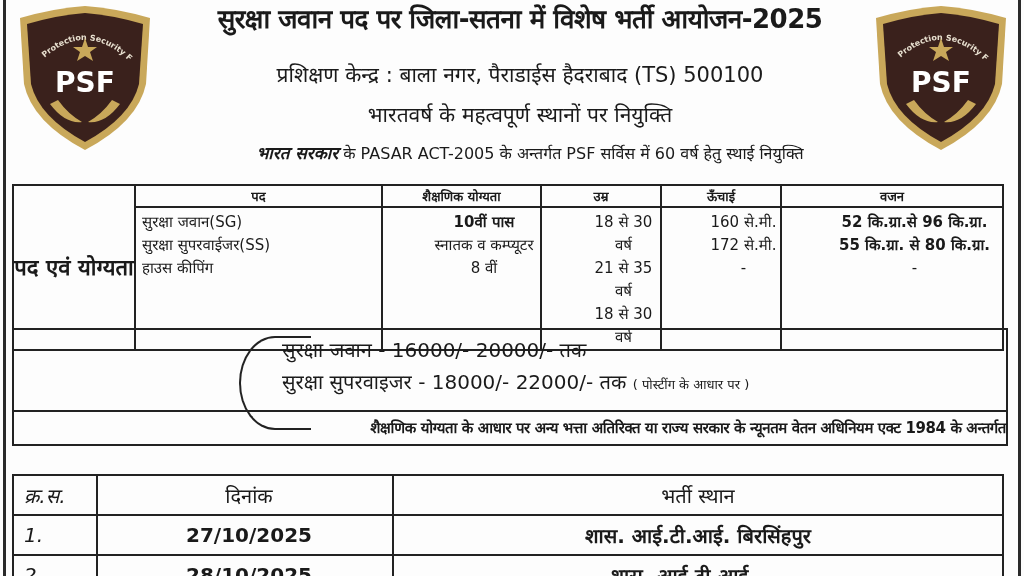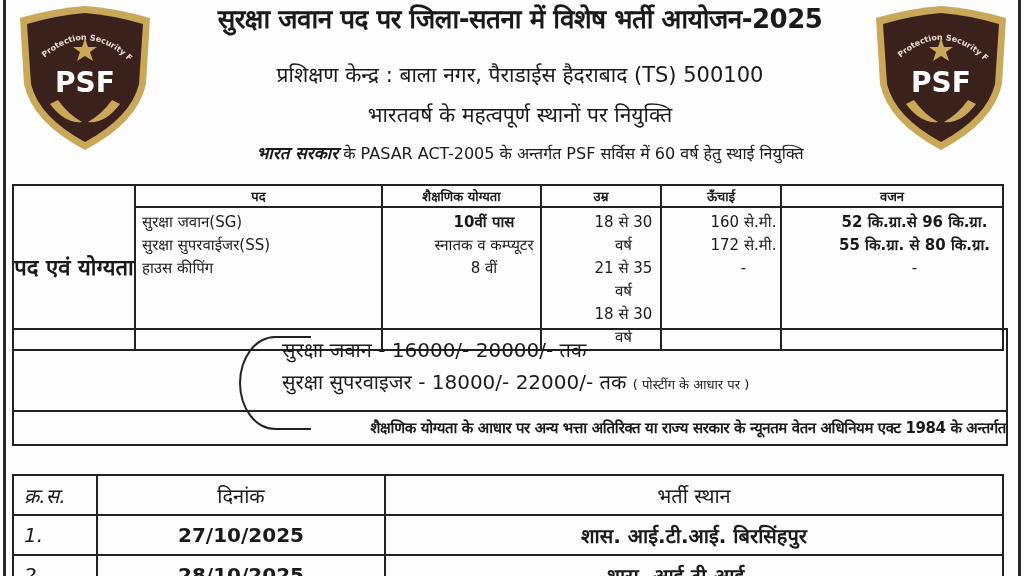--- a/index.html
+++ b/index.html
@@ -36,21 +36,21 @@
   .salary-lines .note { font-size:13px; }
   .allow { position:absolute; left:12px; top:410px; width:992px; height:32px; border:2px solid #222; text-align:right;
            font-family:"DejaVu Sans",sans-serif; font-weight:bold; font-size:15px; line-height:32px; white-space:nowrap; letter-spacing:-0.4px; }
 
   
   .sched { position:absolute; left:12px; top:474px; width:992px; border:2px solid #222; border-collapse:collapse; }
   .sched td, .sched th { border:2px solid #222; font-family:"DejaVu Sans",sans-serif; padding:0; height:38px; }
   .sched th { font-weight:normal; font-size:20px; }
   .sched td { font-size:20px; font-weight:bold; text-align:center; }
   .sched .c1 { width:72px; text-align:left; padding-left:10px; font-weight:normal;font-style:italic; }
-  .sched .c2 { width:286px; }
+  .sched .c2 { width:286px;padding-left:8px; }
 </style>
 </head>
 <body>
 
 <div class="frame-l"></div>
 <div class="frame-r"></div>
 
 <svg class="logo logo-l" viewBox="0 0 150 150">
   <path d="M10 14 Q45 4 75 2 Q105 4 140 14 L136 80 Q128 118 75 146 Q22 118 14 80 Z" fill="#c9a85a"></path>
   <path d="M17 20 Q48 11 75 9 Q102 11 133 20 L129 80 Q121 113 75 138 Q29 113 21 80 Z" fill="#3a211c"></path>

